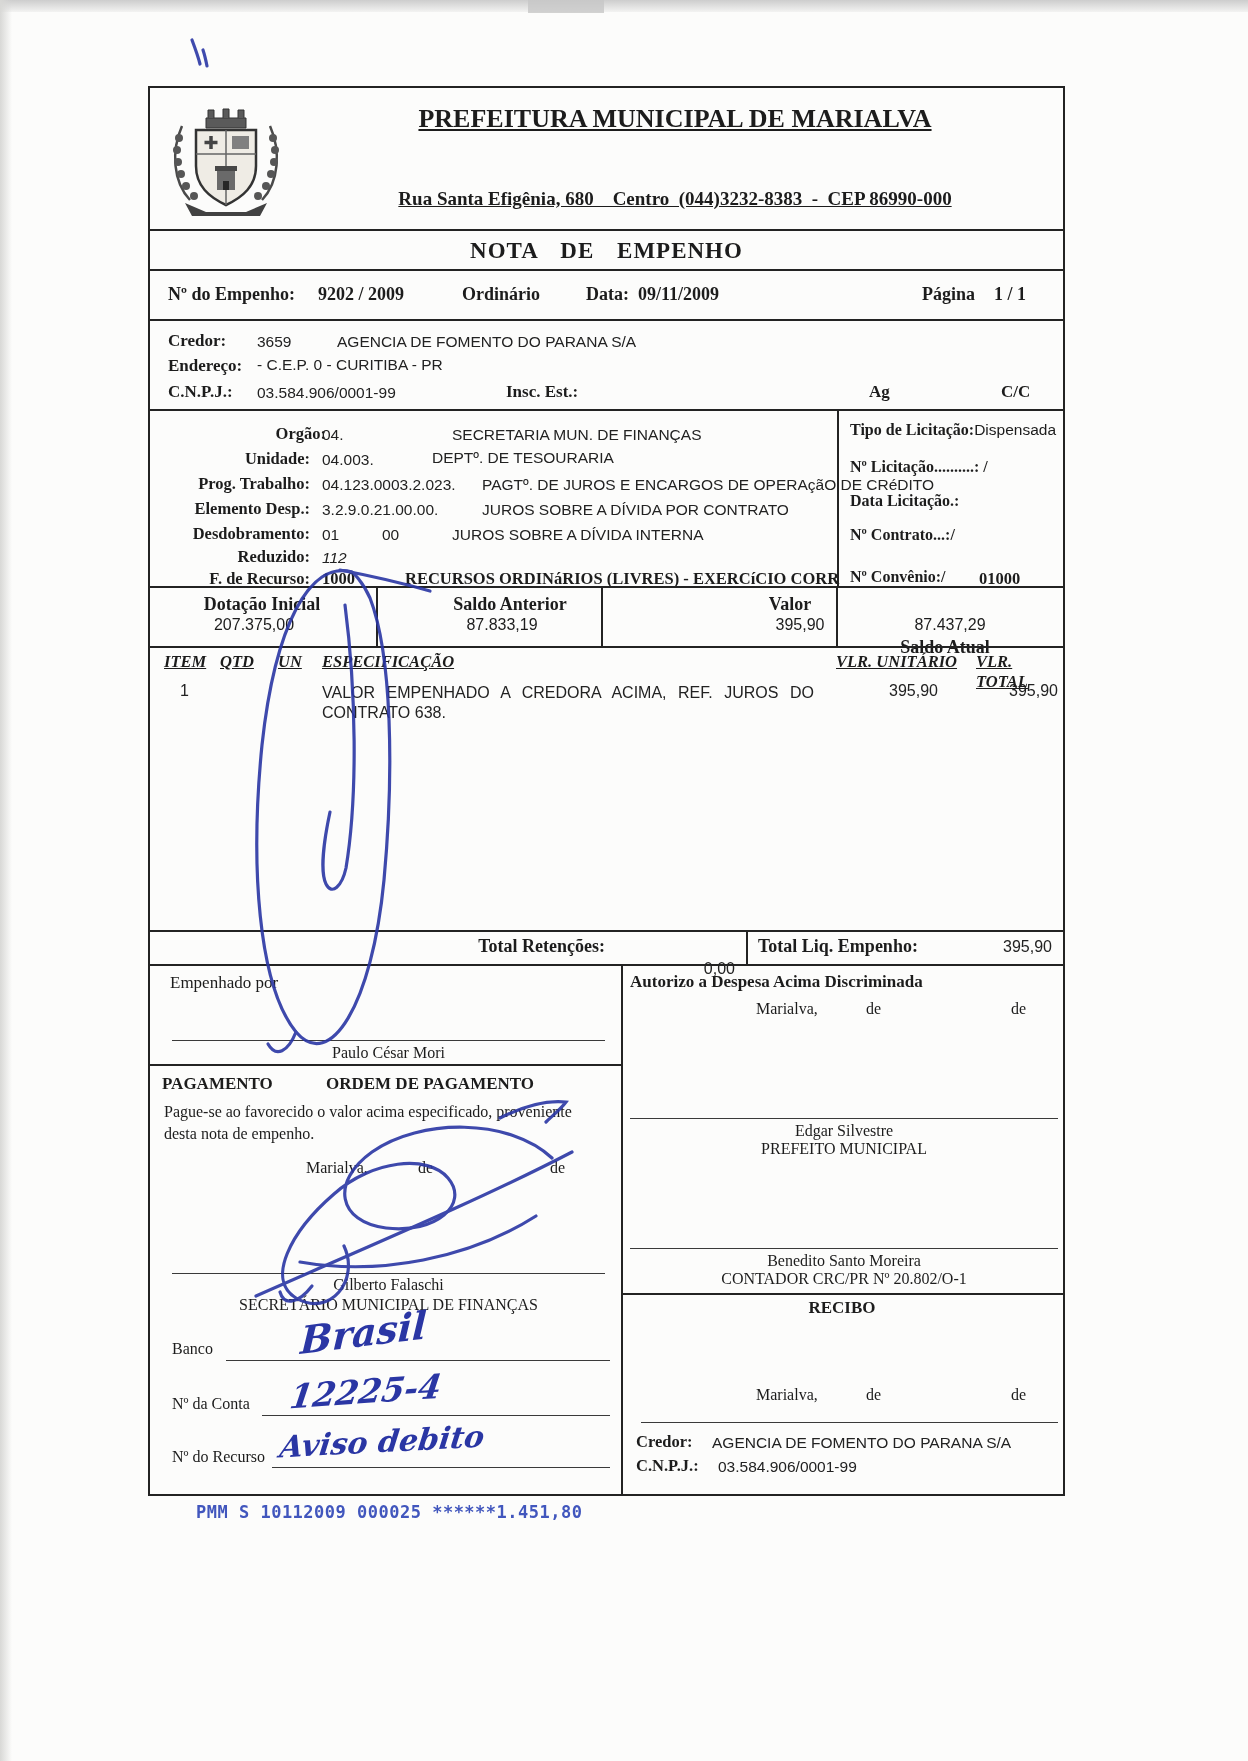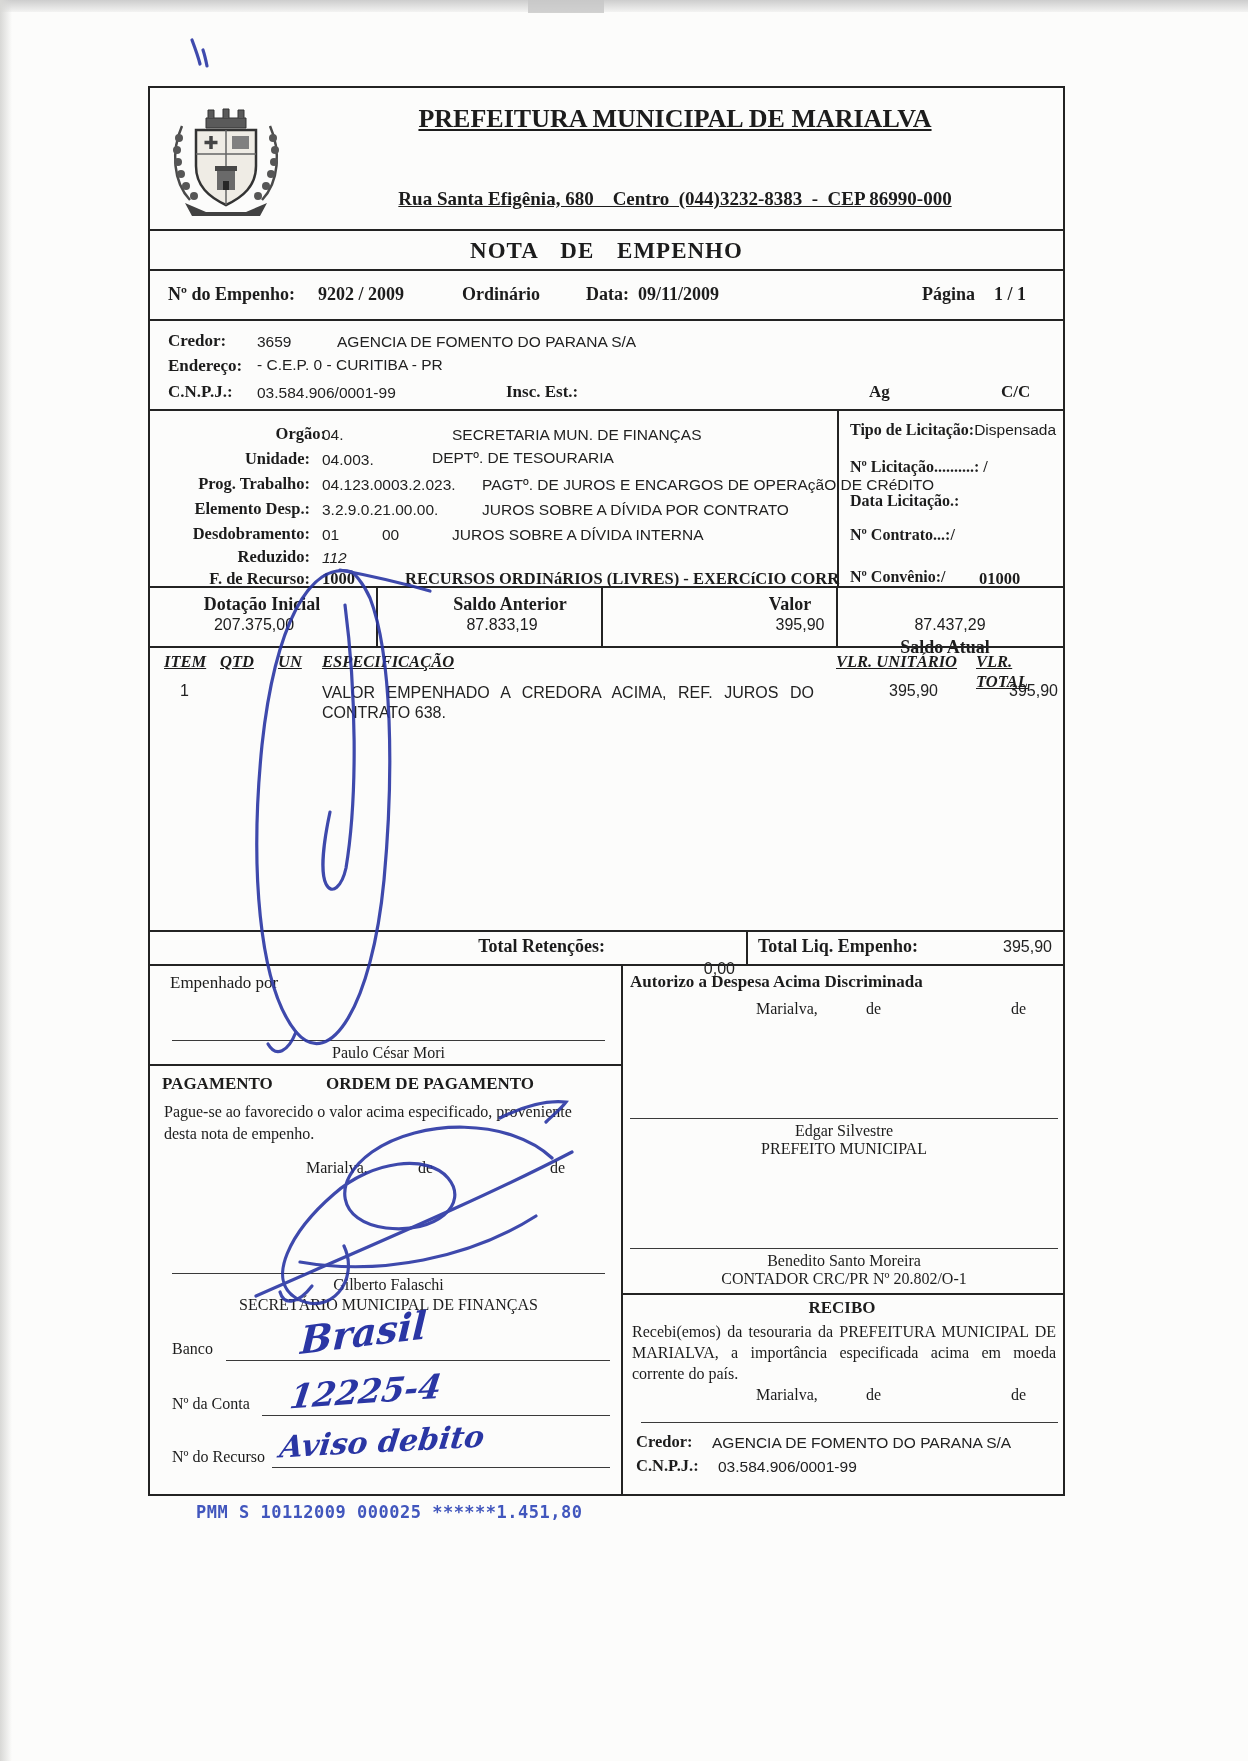--- a/index.html
+++ b/index.html
@@ -230,21 +230,20 @@
     <div class="sigline" style="left:480px; top:1030px; width:428px;"></div>
     <div class="abs ctr" style="left:480px; top:1034px; width:428px; font-size:16px;">Edgar Silvestre</div>
     <div class="abs ctr" style="left:480px; top:1052px; width:428px; font-size:16px;">PREFEITO MUNICIPAL</div>
 
     <div class="sigline" style="left:480px; top:1160px; width:428px;"></div>
     <div class="abs ctr" style="left:480px; top:1164px; width:428px; font-size:16px;">Benedito Santo Moreira</div>
     <div class="abs ctr" style="left:480px; top:1182px; width:428px; font-size:16px;">CONTADOR CRC/PR Nº 20.802/O-1</div>
 
     <div class="hline" style="left:471px; top:1205px; width:442px;"></div>
     <div class="abs b ctr" style="left:471px; top:1210px; width:442px; font-size:17px;">RECIBO</div>
-    <div class="abs" style="left:482px; top:1233px; width:424px; font-size:16px; line-height:21px; text-align:justify;">Recebi(emos) da tesouraria da PREFEITURA MUNICIPAL DE MARIALVA, a importância especificada acima em moeda corrente do país.</div>
 
     <div>
       <div class="abs" style="left:606px; top:1298px; font-size:16px;">Marialva,</div>
       <div class="abs" style="left:716px; top:1298px; font-size:16px;">de</div>
       <div class="abs" style="left:861px; top:1298px; font-size:16px;">de</div>
     </div>
 
     <div class="sigline" style="left:491px; top:1334px; width:417px;"></div>
     <div class="abs b" style="left:486px; top:1344px; font-size:16.5px;">Credor:</div>
     <div class="abs f-val" style="left:562px; top:1346px;">AGENCIA DE FOMENTO DO PARANA S/A</div>

